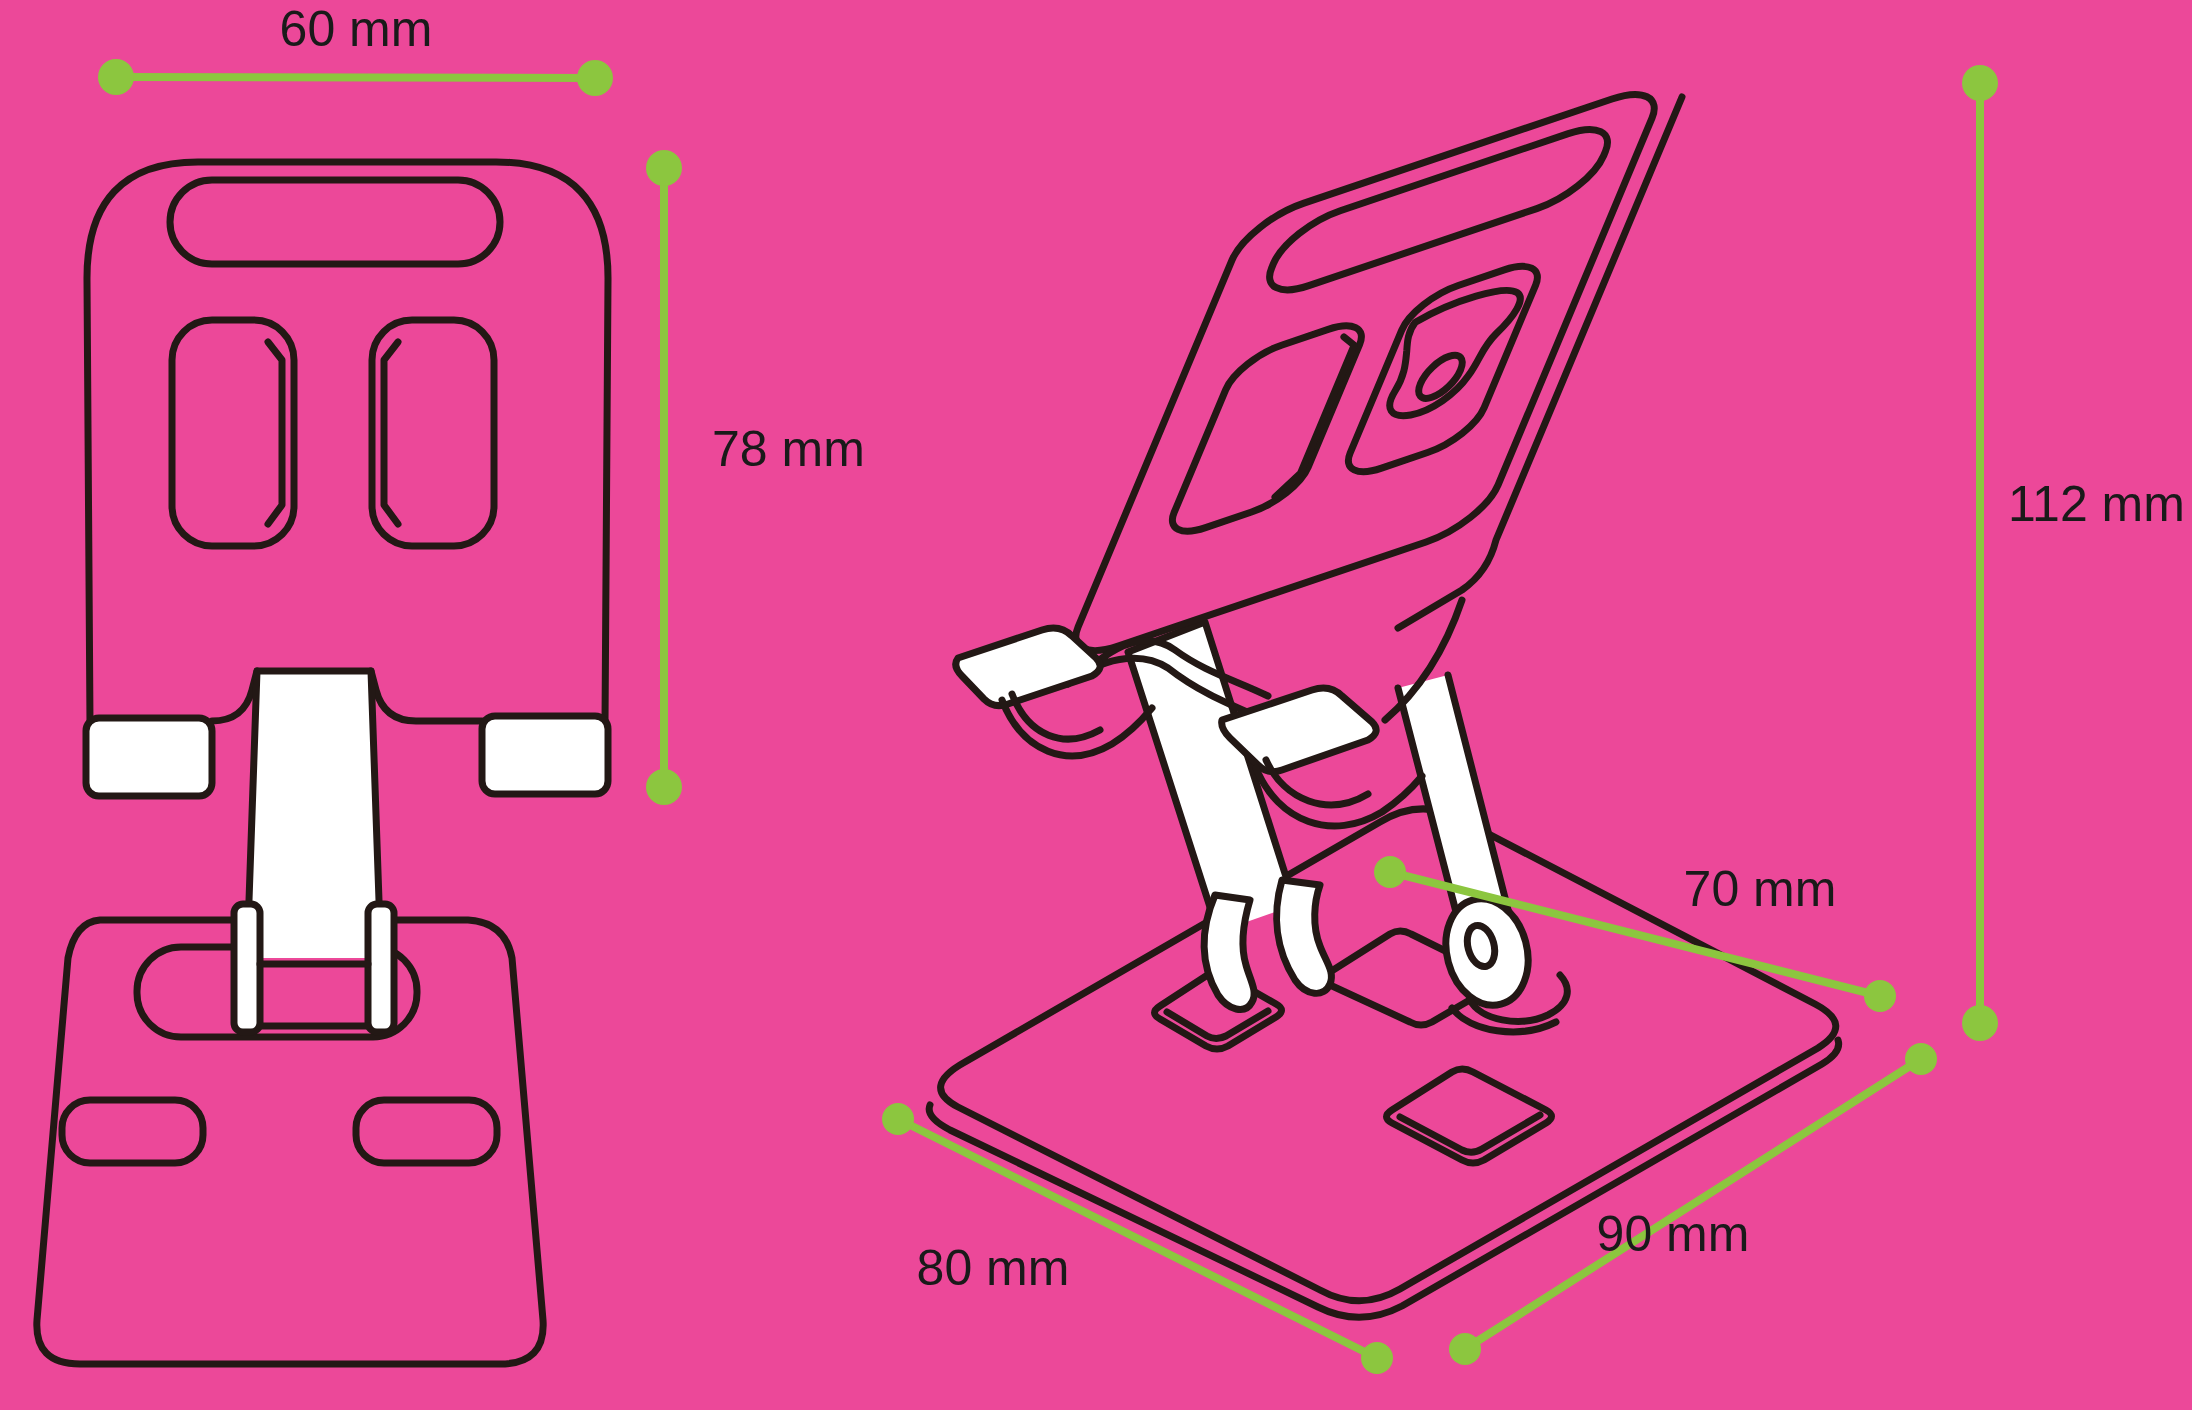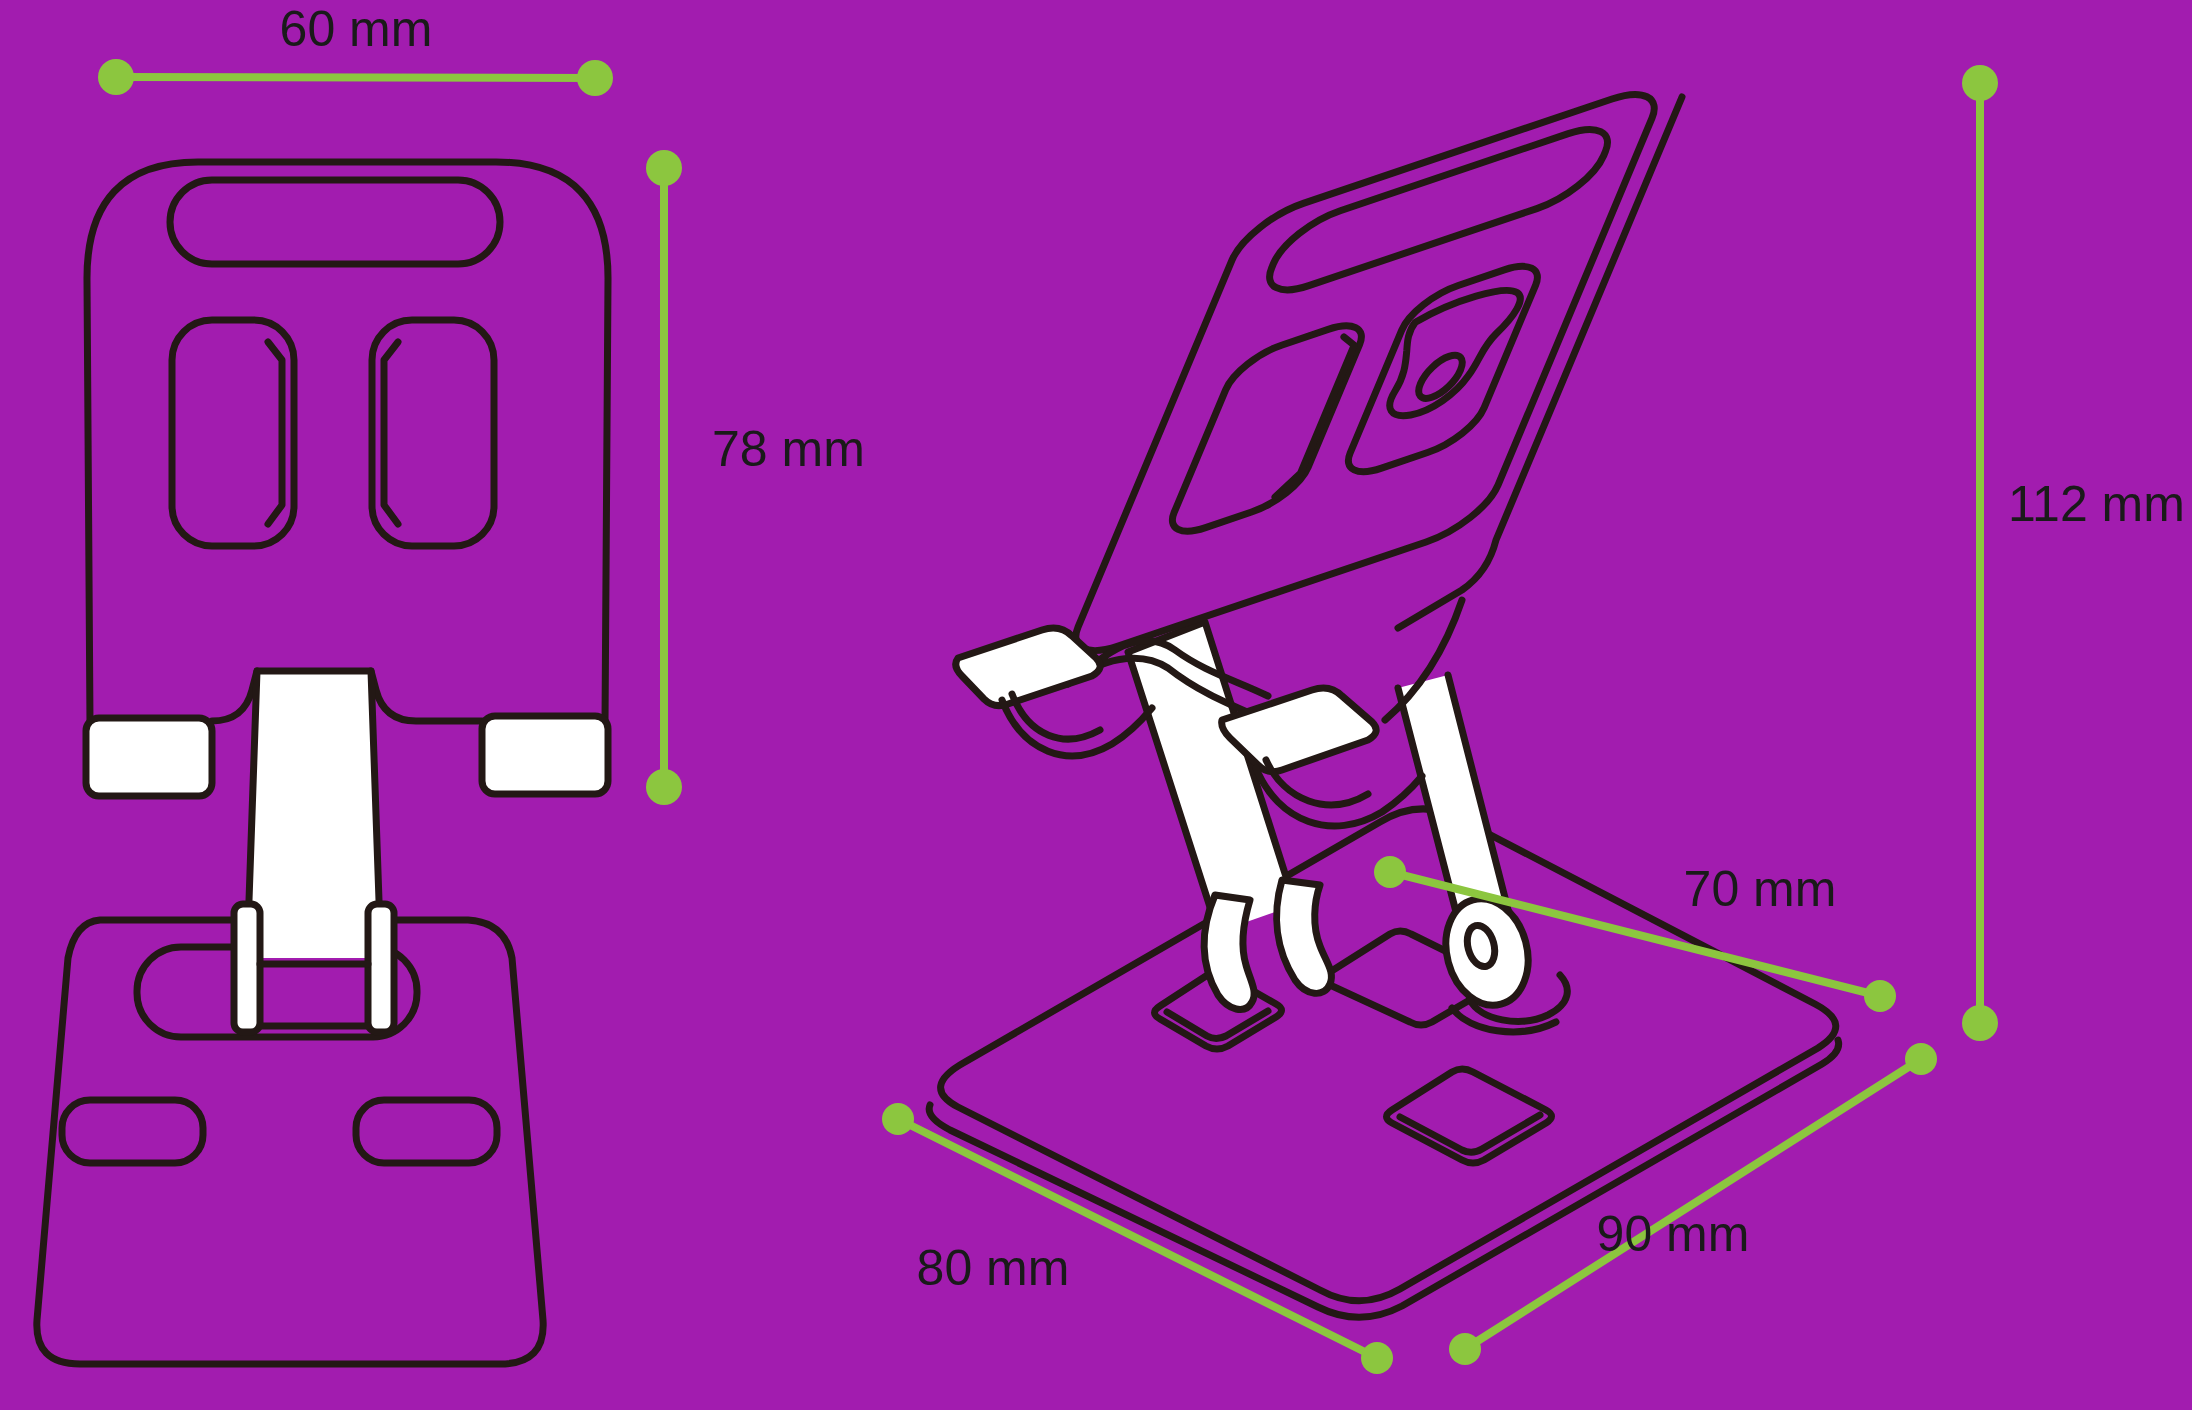--- a/index.html
+++ b/index.html
@@ -1,16 +1,16 @@
 <!DOCTYPE html>
 <html><head>
 <meta charset="utf-8">
 <style>
   html,body{margin:0;padding:0;background:#ffffff;}
-  .stage{width:2192px;height:1410px;position:relative;background:#a21caf;overflow:hidden;}
+  .stage{width:2192px;height:1410px;position:relative;background:#ec4899;overflow:hidden;}
   svg{display:block;}
   .dim-label{
     font-family:"Liberation Sans","DejaVu Sans",sans-serif;
     font-size:50px;
     fill:#1A1A1A;
   }
   .art{fill:none;stroke:#231815;stroke-width:7;stroke-linecap:round;stroke-linejoin:round;}
   .artfill{fill:#ffffff;stroke:#231815;stroke-width:7;stroke-linejoin:round;}
   .dim{stroke:#8CC63F;stroke-width:8;stroke-linecap:round;}
   .dot{fill:#8CC63F;stroke:none;}

